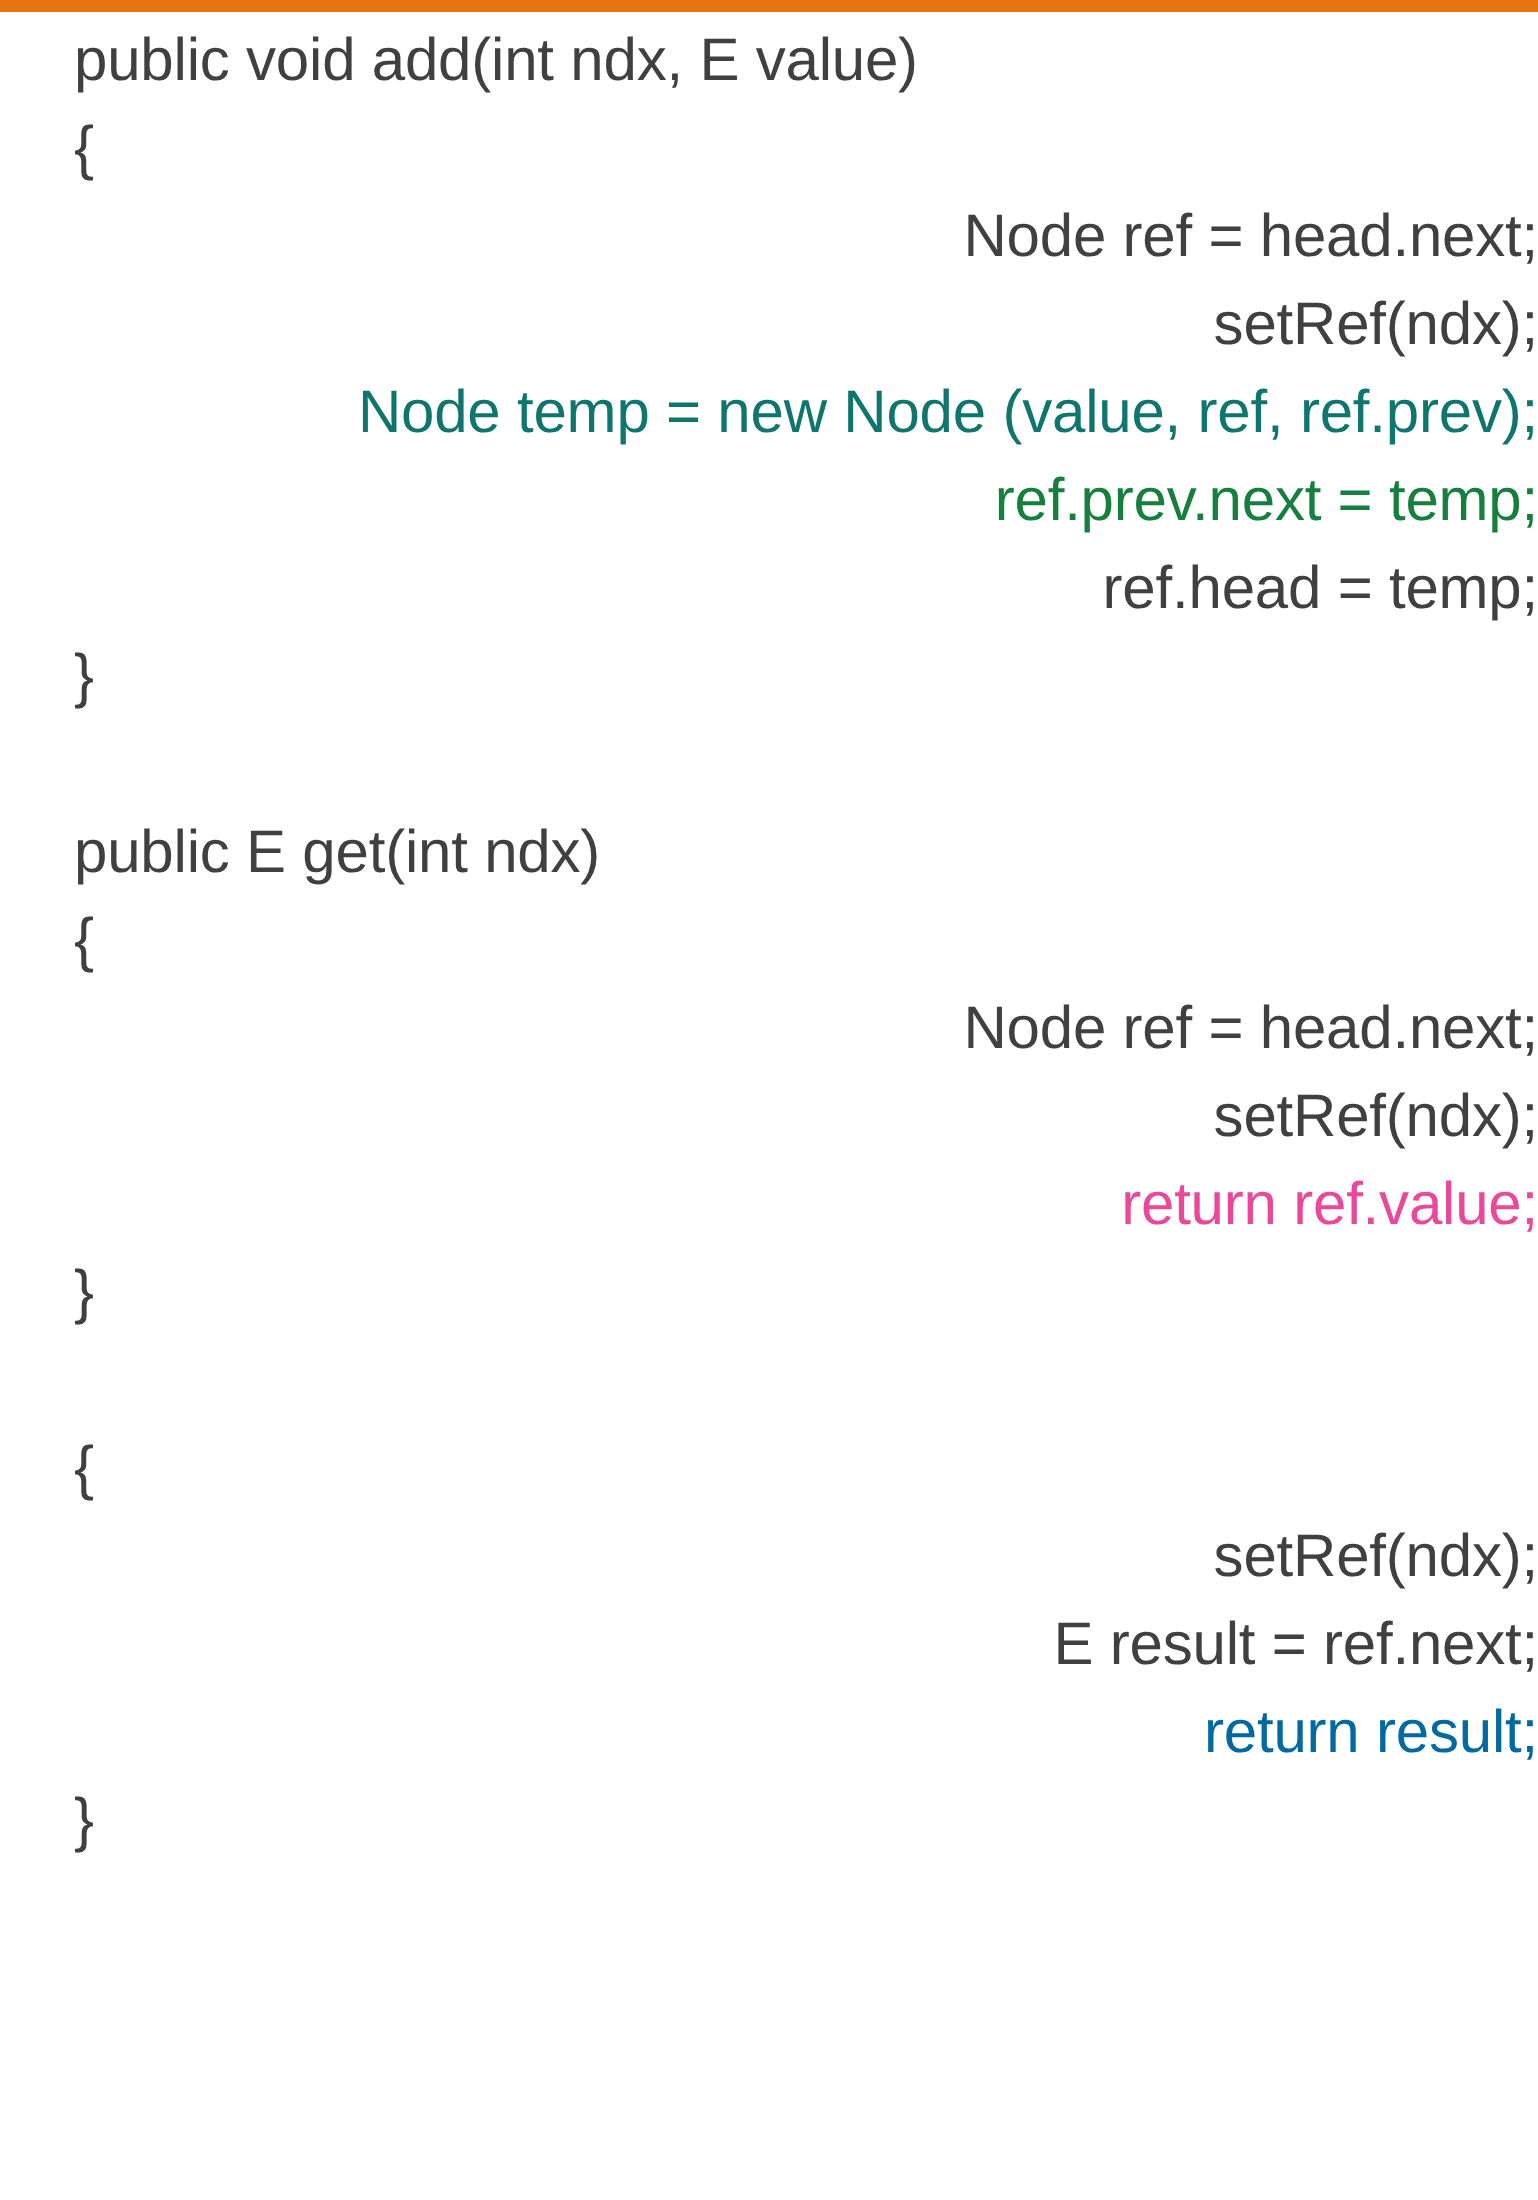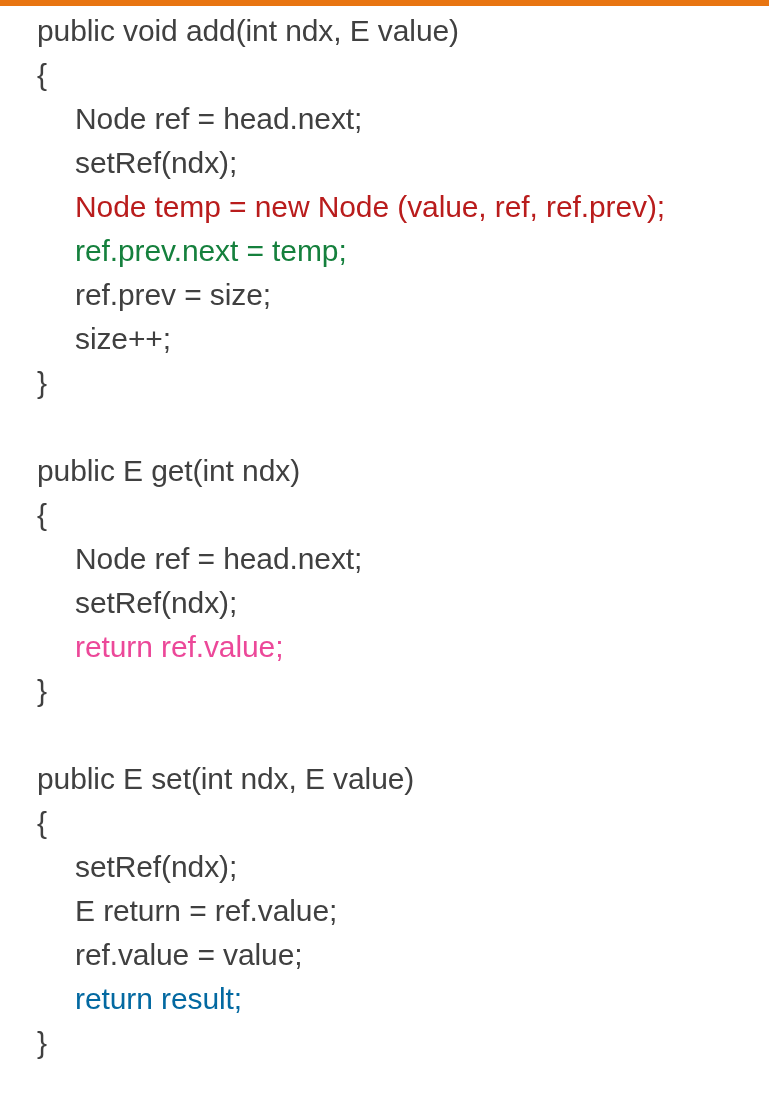--- a/index.html
+++ b/index.html
@@ -47,51 +47,48 @@
     font-size: 30px;
     line-height: 44px;
     height: 44px;
     color: #404040;
     white-space: pre;
     letter-spacing: -0.1px;
     font-weight: 400;
   }
 
   .code-line.indent-0 { padding-left: 0px; }
-  .code-line.indent-1 { padding-left: 38px; }
+  .code-line.indent-1 { padding-left: 38px; text-align: right; }
   .code-line.blank { color: transparent; }
 </style>
 </head>
 <body>
 
 <div id="slide" style="background: rgb(255, 255, 255);">
 
   <div id="accent-bar" style="background: rgb(232, 117, 17);"></div>
 
   <div id="code-block">
 
     <div class="code-line indent-0" style="color: rgb(64, 64, 64);">public void add(int ndx, E value)</div>
     <div class="code-line indent-0" style="color: rgb(64, 64, 64);">{</div>
     <div class="code-line indent-1" style="color: rgb(64, 64, 64);">Node ref = head.next;</div>
     <div class="code-line indent-1" style="color: rgb(64, 64, 64);">setRef(ndx);</div>
-    <div class="code-line indent-1" style="color: #b91c1c;">Node temp = new Node (value, ref, ref.prev);</div>
+    <div class="code-line indent-1" style="color: #0f766e;">Node temp = new Node (value, ref, ref.prev);</div>
     <div class="code-line indent-1" style="color: #15803d;">ref.prev.next = temp;</div>
-    <div class="code-line indent-1" style="color: rgb(64, 64, 64);">ref.prev = size;</div>
-    <div class="code-line indent-1" style="color: rgb(64, 64, 64);">size++;</div>
+    <div class="code-line indent-1" style="color: rgb(64, 64, 64);">ref.head = temp;</div>
     <div class="code-line indent-0" style="color: rgb(64, 64, 64);">}</div>
     <div class="code-line indent-0 blank"></div>
     <div class="code-line indent-0" style="color: rgb(64, 64, 64);">public E get(int ndx)</div>
     <div class="code-line indent-0" style="color: rgb(64, 64, 64);">{</div>
     <div class="code-line indent-1" style="color: rgb(64, 64, 64);">Node ref = head.next;</div>
     <div class="code-line indent-1" style="color: rgb(64, 64, 64);">setRef(ndx);</div>
     <div class="code-line indent-1" style="color: #ec4899;">return ref.value;</div>
     <div class="code-line indent-0" style="color: rgb(64, 64, 64);">}</div>
     <div class="code-line indent-0 blank"></div>
-    <div class="code-line indent-0" style="color: rgb(64, 64, 64);">public E set(int ndx, E value)</div>
     <div class="code-line indent-0" style="color: rgb(64, 64, 64);">{</div>
     <div class="code-line indent-1" style="color: rgb(64, 64, 64);">setRef(ndx);</div>
-    <div class="code-line indent-1" style="color: rgb(64, 64, 64);">E return = ref.value;</div>
-    <div class="code-line indent-1" style="color: rgb(64, 64, 64);">ref.value = value;</div>
+    <div class="code-line indent-1" style="color: rgb(64, 64, 64);">E result = ref.next;</div>
     <div class="code-line indent-1" style="color: #0369a1;">return result;</div>
     <div class="code-line indent-0" style="color: rgb(64, 64, 64);">}</div>
 
   </div>
 </div>
 
 </body></html>

